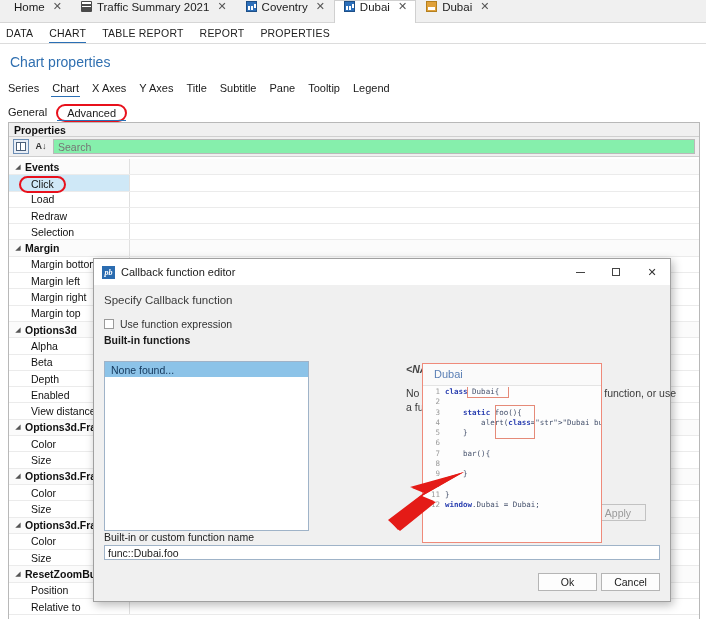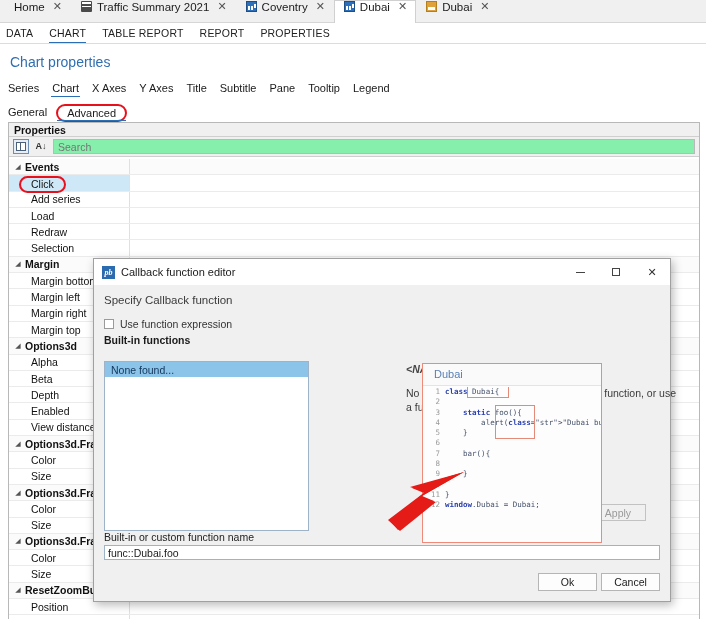--- a/index.html
+++ b/index.html
@@ -321,24 +321,20 @@
         <span class="expander">◢</span>
         <span class="label">Events</span>
         <span class="valcell"></span>
       </div>
       <div class="prow selected">
         <span class="label" style="visibility: hidden;">Click</span>
         <span class="valcell"></span>
         <span class="hl-oval-row">Click</span>
       </div>
       <div class="prow">
-        <span class="label">Add series</span>
-        <span class="valcell"></span>
-      </div>
-      <div class="prow">
         <span class="label">Load</span>
         <span class="valcell"></span>
       </div>
       <div class="prow">
         <span class="label">Redraw</span>
         <span class="valcell"></span>
       </div>
       <div class="prow">
         <span class="label">Selection</span>
         <span class="valcell"></span>

